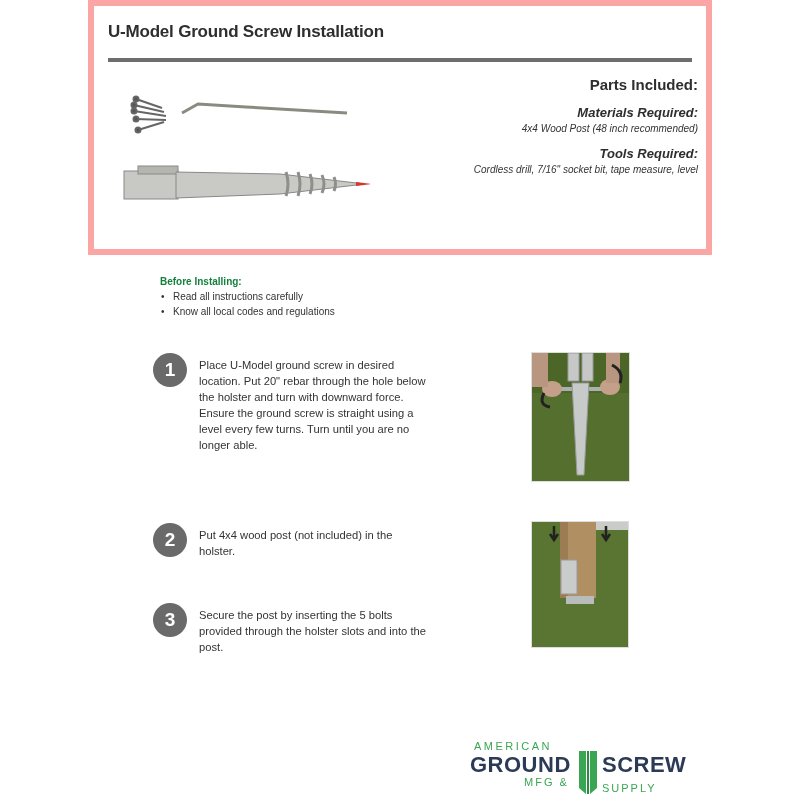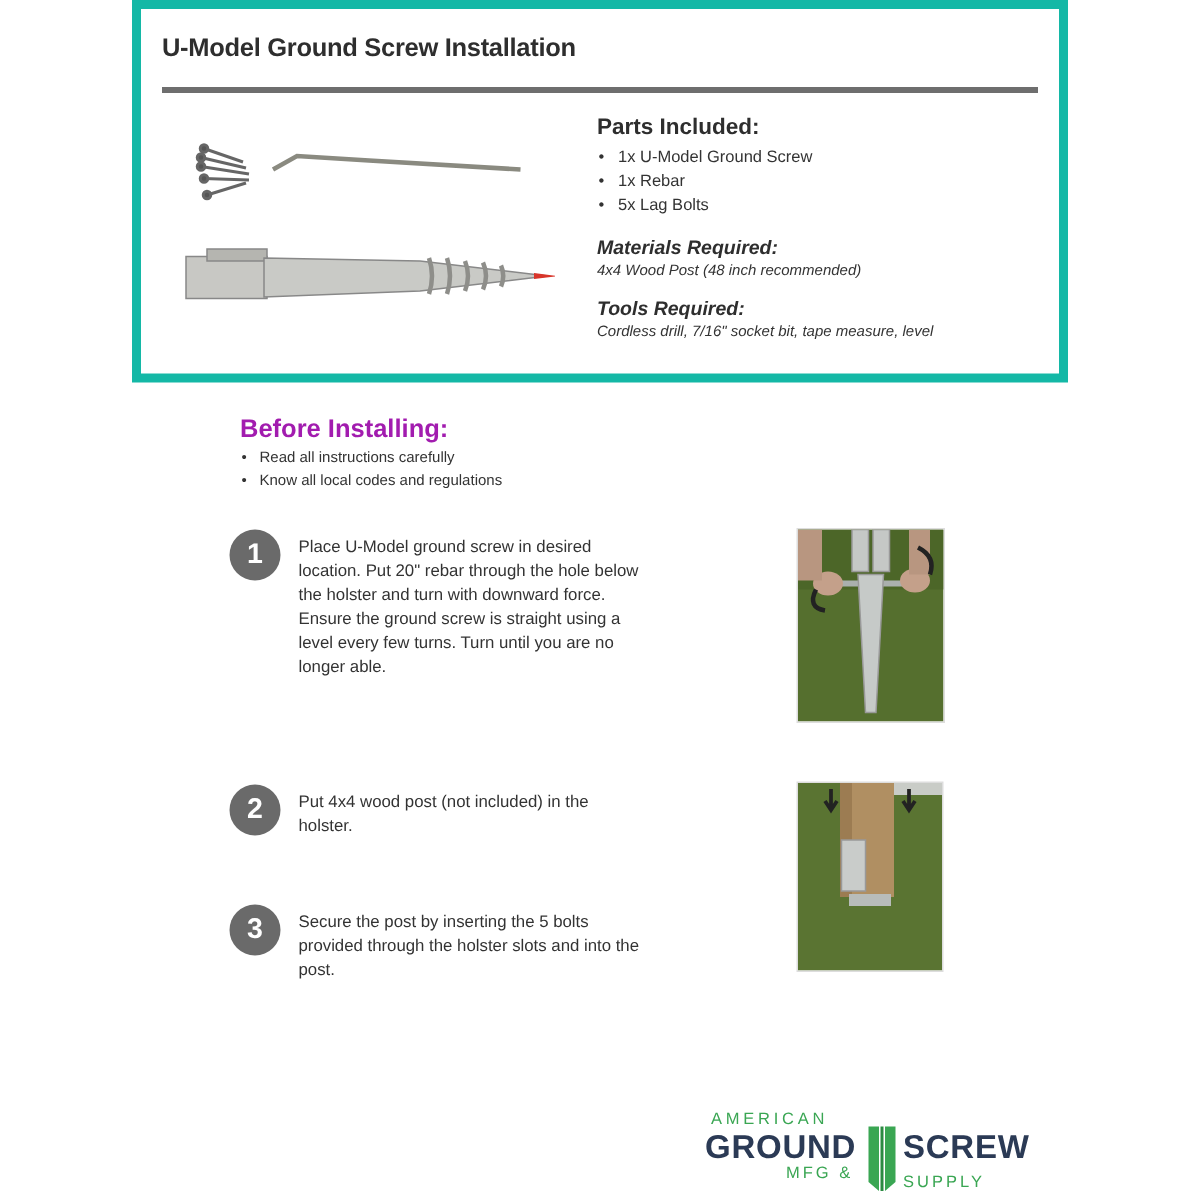--- a/index.html
+++ b/index.html
@@ -1,32 +1,32 @@
 <!DOCTYPE html>
 <html><head>
 <meta charset="utf-8">
 <style>
   html, body { margin:0; padding:0; }
   body { width:800px; height:800px; background:#ffffff; position:relative; overflow:hidden;
          font-family:"Liberation Sans", "DejaVu Sans", sans-serif; color:#2a2a2a; }
   .header-box { position:absolute; left:88px; top:0; width:612px; height:243px;
-                border:6px solid #14b8a6; border-top-width:6px; background:#fff; }
+                border:6px solid #fca5a5; border-top-width:6px; background:#fff;text-align:right; }
   .title { position:absolute; left:14px; top:16px; font-size:17px; font-weight:bold; color:#2e2e2e; letter-spacing:-0.2px; }
   .divider { position:absolute; left:14px; top:52px; width:584px; height:4px; background:#6e6e6e; }
   .parts-image { position:absolute; left:16px; top:80px; width:260px; height:120px; }
   .info { position:absolute; left:304px; top:70px; width:300px; }
   .info h3 { margin:0; font-size:15px; font-weight:bold; color:#2e2e2e; }
   .info h4 { margin:0; font-size:13px; font-weight:bold; color:#2e2e2e; }
   .info ul { margin:4px 0 0 0; padding:0; list-style:none; }
   .info li { font-size:11px; line-height:16px; color:#333; position:relative; padding-left:14px; }
   .info li::before { content:"•"; position:absolute; left:1px; top:0; font-size:11px; }
   .info p { margin:3px 0 0 0; font-size:10px; color:#333; }
   .sec { margin-top:12px;font-style:italic; }
   .before { position:absolute; left:160px; top:276px; }
-  .before h4 { margin:0; font-size:17px; font-weight:bold; color:#a21caf; }
+  .before h4 { margin:0; font-size:10px; font-weight:bold; color:#15803d; }
   .before ul { margin:2px 0 0 0; padding:0; list-style:none; }
   .before li { font-size:10px; line-height:15px; padding-left:13px; position:relative; color:#333; }
   .before li::before { content:"•"; position:absolute; left:1px; }
   .step { position:absolute; left:153px; width:280px; }
   .step-num { position:absolute; left:0; top:0; width:34px; height:34px; border-radius:50%;
               background:#6a6a6a; color:#fff; font-size:19px; font-weight:bold; text-align:center; line-height:34px; }
   .step-text { position:absolute; left:46px; top:4px; width:230px; font-size:11.2px; line-height:16px; color:#333; }
   .photo { position:absolute; border:1px solid #ddd; overflow:hidden; }
   .logo { position:absolute; left:470px; top:738px; width:230px; height:60px; }
   .logo .american { position:absolute; left:4px; top:2px; font-size:11px; letter-spacing:2.5px; color:#3aa653; }
@@ -70,25 +70,20 @@
         <path d="M200,88 q4,10 0,20"></path>
           <path d="M212,89 q4,9 0,18"></path>
         <path d="M224,91 q3,7 0,14"></path>
       </g>
       <path d="M246,96 L262,98 L246,100 Z" fill="#d8352a"></path>
     </g>
   </svg>
 
   <div class="info">
     <h3>Parts Included:</h3>
-    <ul>
-      <li>1x U-Model Ground Screw</li>
-      <li>1x Rebar</li>
-      <li>5x Lag Bolts</li>
-    </ul>
     <div class="sec">
       <h4>Materials Required:</h4>
       <p>4x4 Wood Post (48 inch recommended)</p>
     </div>
     <div class="sec">
       <h4>Tools Required:</h4>
       <p>Cordless drill, 7/16" socket bit, tape measure, level</p>
     </div>
   </div>
 </div>

